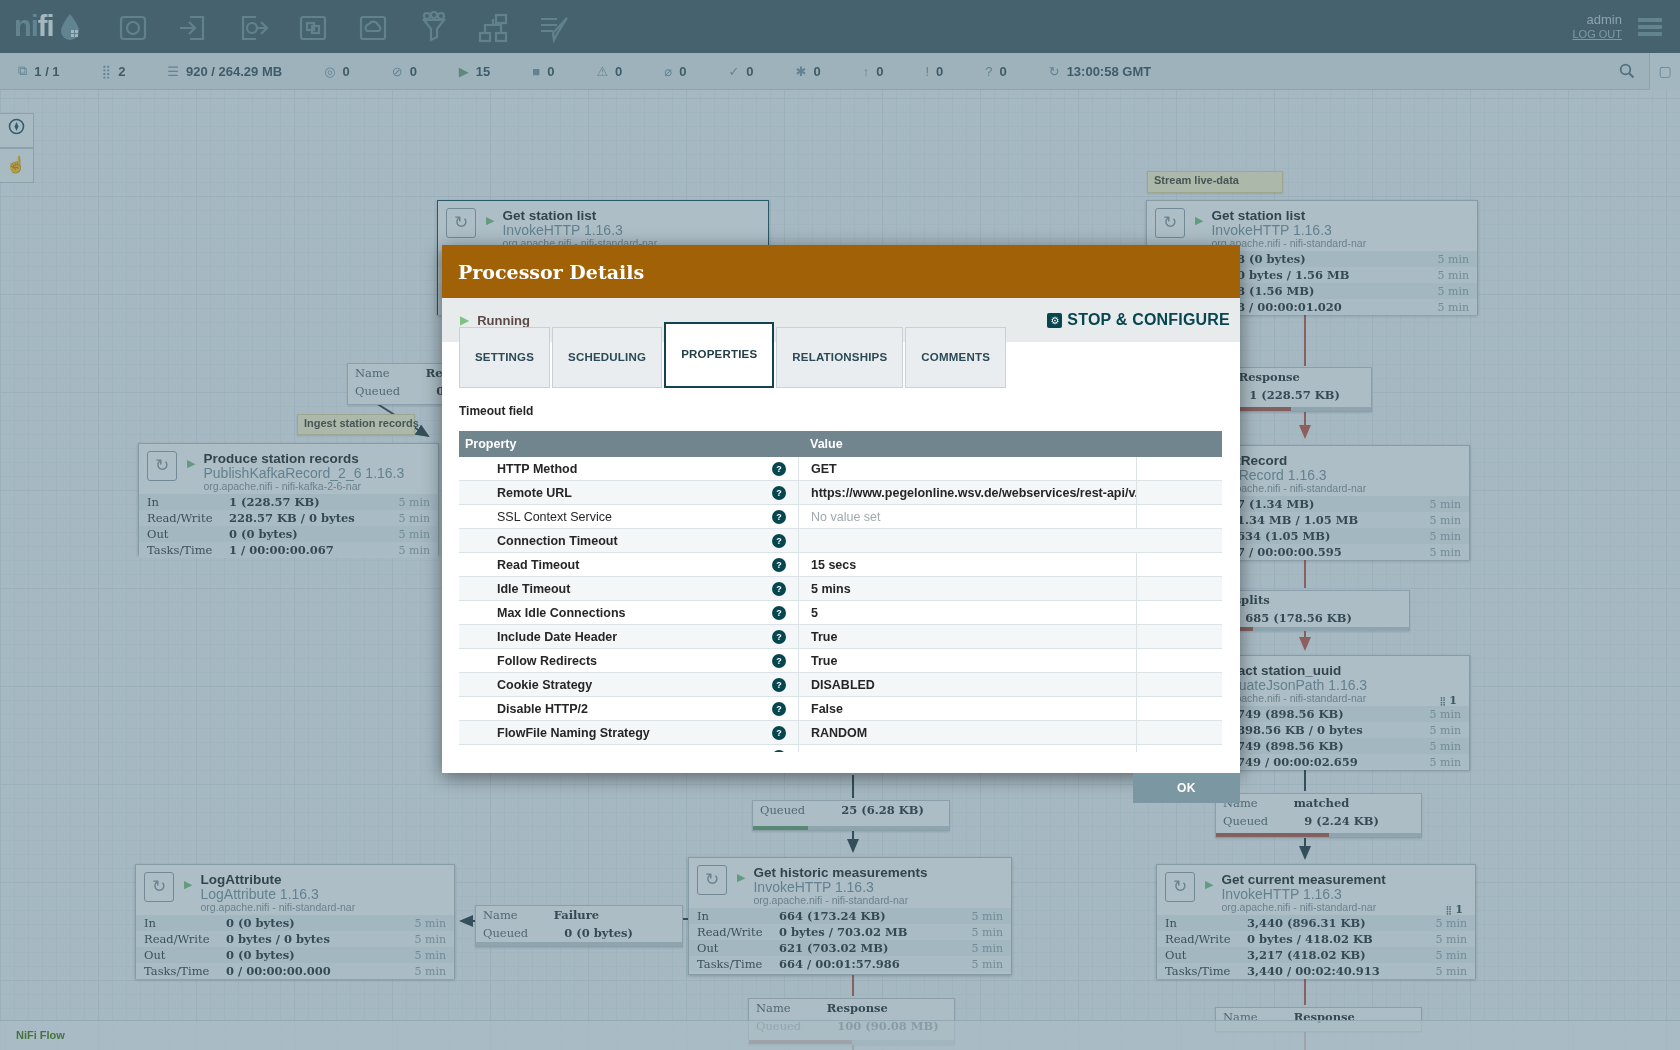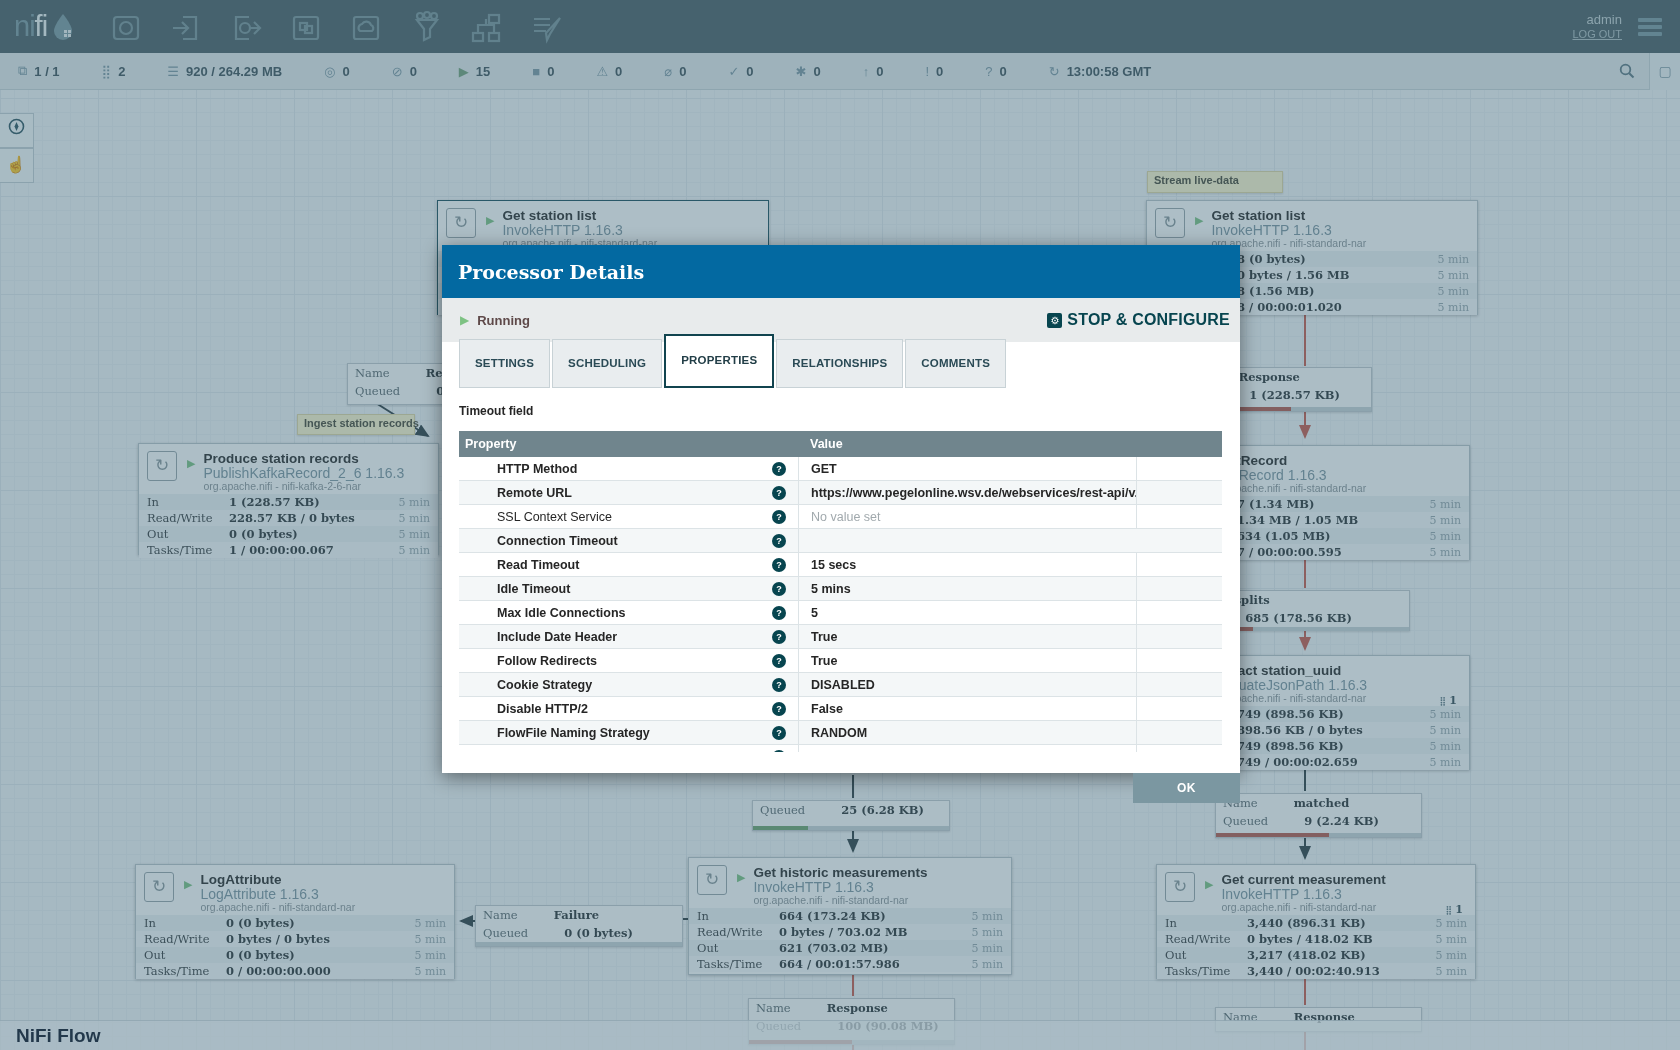--- a/index.html
+++ b/index.html
@@ -49,21 +49,21 @@
   .note-label{position:absolute;background:#FBF4CE;border:1px solid #E0D6A4;z-index:3;
     font-size:11px;font-weight:bold;color:#4A4A3A;padding:2px 6px;white-space:nowrap;
     box-shadow:0 1px 2px rgba(0,0,0,.15);}
   
   .canvas-btn{position:absolute;left:0;width:33px;height:33px;background:#F5F8F9;
     border:1px solid #C3CED3;border-left:none;z-index:4;color:#2F5560;
     text-align:center;line-height:31px;font-size:16px;}
   
   #app-header{position:absolute;top:0;left:0;right:0;height:53px;background:#4D6066;
     z-index:5;display:flex;align-items:center;}
-  #logo{margin-left:14px;font-size:29px;font-weight:normal;letter-spacing:-1px;display:flex;align-items:center;}
+  #logo{margin-left:14px;font-size:29px;font-weight:bold;letter-spacing:-1px;display:flex;align-items:center;}
   #logo .ni{color:#7D9AA3;} #logo .fi{color:#EEF3F3;}
   #logo svg{margin-left:4px;}
   .tb-icon{width:34px;height:34px;margin-left:26px;flex:0 0 34px;}
   .tb-icon:first-of-type{margin-left:34px;}
   #hdr-right{margin-left:auto;display:flex;align-items:center;}
   #user-block{text-align:right;line-height:15px;margin-left:24px;}
   #user-name{color:#C3CFD2;font-size:13px;}
   #logout{color:#AEBEC2;font-size:11px;text-decoration:underline;}
   #hamburger{margin:0 18px 0 16px;}
   #hamburger div{width:24px;height:4px;background:#7D9AA3;border-radius:1px;margin:3px 0;}
@@ -74,38 +74,38 @@
   .st-icon.green{color:#74A07A;}
   .st-val{font-size:13px;font-weight:bold;color:#41545C;}
   #st-refresh{display:flex;align-items:center;}
   #st-right{margin-left:auto;display:flex;align-items:stretch;height:37px;}
   #search-btn{width:44px;display:flex;align-items:center;justify-content:center;}
   #birdseye-btn{width:30px;background:#EDF1F3;border-left:1px solid #C9D2D6;
     display:flex;align-items:center;justify-content:center;color:#7E98A4;font-size:14px;}
   
   #bottom-bar{position:absolute;left:0;right:0;bottom:0;height:29px;z-index:5;
     background:rgba(248,251,252,.72);border-top:1px solid rgba(185,197,203,.6);
-    line-height:29px;padding-left:16px;font-size:19px;font-weight:bold;color:#0f172a;}
+    line-height:29px;padding-left:16px;font-size:11px;font-weight:bold;color:#4d7c0f;}
   
   #overlay{position:absolute;inset:0;background:rgba(62,103,122,.42);z-index:50;}
   
   #modal{position:absolute;left:442px;top:245px;width:798px;height:528px;background:#fff;
     z-index:100;box-shadow:0 4px 18px rgba(0,0,0,.45);}
-  #modal-header{height:53px;background:#0369a1;color:#fff;display:flex;align-items:center;
+  #modal-header{height:53px;background:#a16207;color:#fff;display:flex;align-items:center;
     padding-left:16px;font-family:"DejaVu Serif",serif;font-weight:bold;font-size:19px;}
   #modal-status{height:44px;background:#E8EBEC;display:flex;align-items:center;padding:0 10px 0 18px;}
   #run-arrow{color:#7DC283;font-size:12px;margin-right:8px;}
   #run-text{font-size:13px;font-weight:bold;color:#5E4949;}
   #stopcfg{margin-left:auto;display:flex;align-items:center;cursor:pointer;}
   #stopcfg .gear-badge{width:15px;height:15px;background:#07454F;border-radius:2px;color:#fff;
     font-size:10px;line-height:15px;text-align:center;margin-right:5px;}
   #stopcfg .lbl{font-size:16px;font-weight:bold;color:#07454F;letter-spacing:.2px;}
   #tabs{display:flex;align-items:flex-end;margin:10px 0 0 17px;height:36px;}
   .tab{background:#E9EDEF;border:1px solid #C8D2D6;height:31px;line-height:31px;
-    padding:8px 15px;font-size:11.5px;font-weight:bold;color:#2A4A55;margin-right:2px;letter-spacing:.2px;}
+    padding:14px 15px;font-size:11.5px;font-weight:bold;color:#2A4A55;margin-right:2px;letter-spacing:.2px;}
   .tab.active{background:#fff;border:2px solid #11444F;height:34px;line-height:33px;color:#223E47;}
   #req-hint{margin:16px 0 0 17px;font-size:12px;font-weight:bold;color:#262626;}
   #prop-table{margin:13px 17px 0 17px;width:763px;font-size:12.5px;}
   #pt-head{display:flex;height:26px;background:#70858D;color:#fff;font-weight:bold;align-items:center;}
   #pt-head .c1{width:339px;padding-left:6px;box-sizing:border-box;}
   #pt-head .c2{width:338px;padding-left:12px;box-sizing:border-box;}
   #pt-body{height:295px;overflow:hidden;border-bottom:0;}
   .pt-row{display:flex;height:24px;align-items:center;border-bottom:1px solid #DCE3E6;box-sizing:border-box;}
   .pt-row:nth-child(even){background:#F4F7F8;}
   .pt-c1{width:339px;flex:0 0 339px;display:flex;align-items:center;justify-content:space-between;

